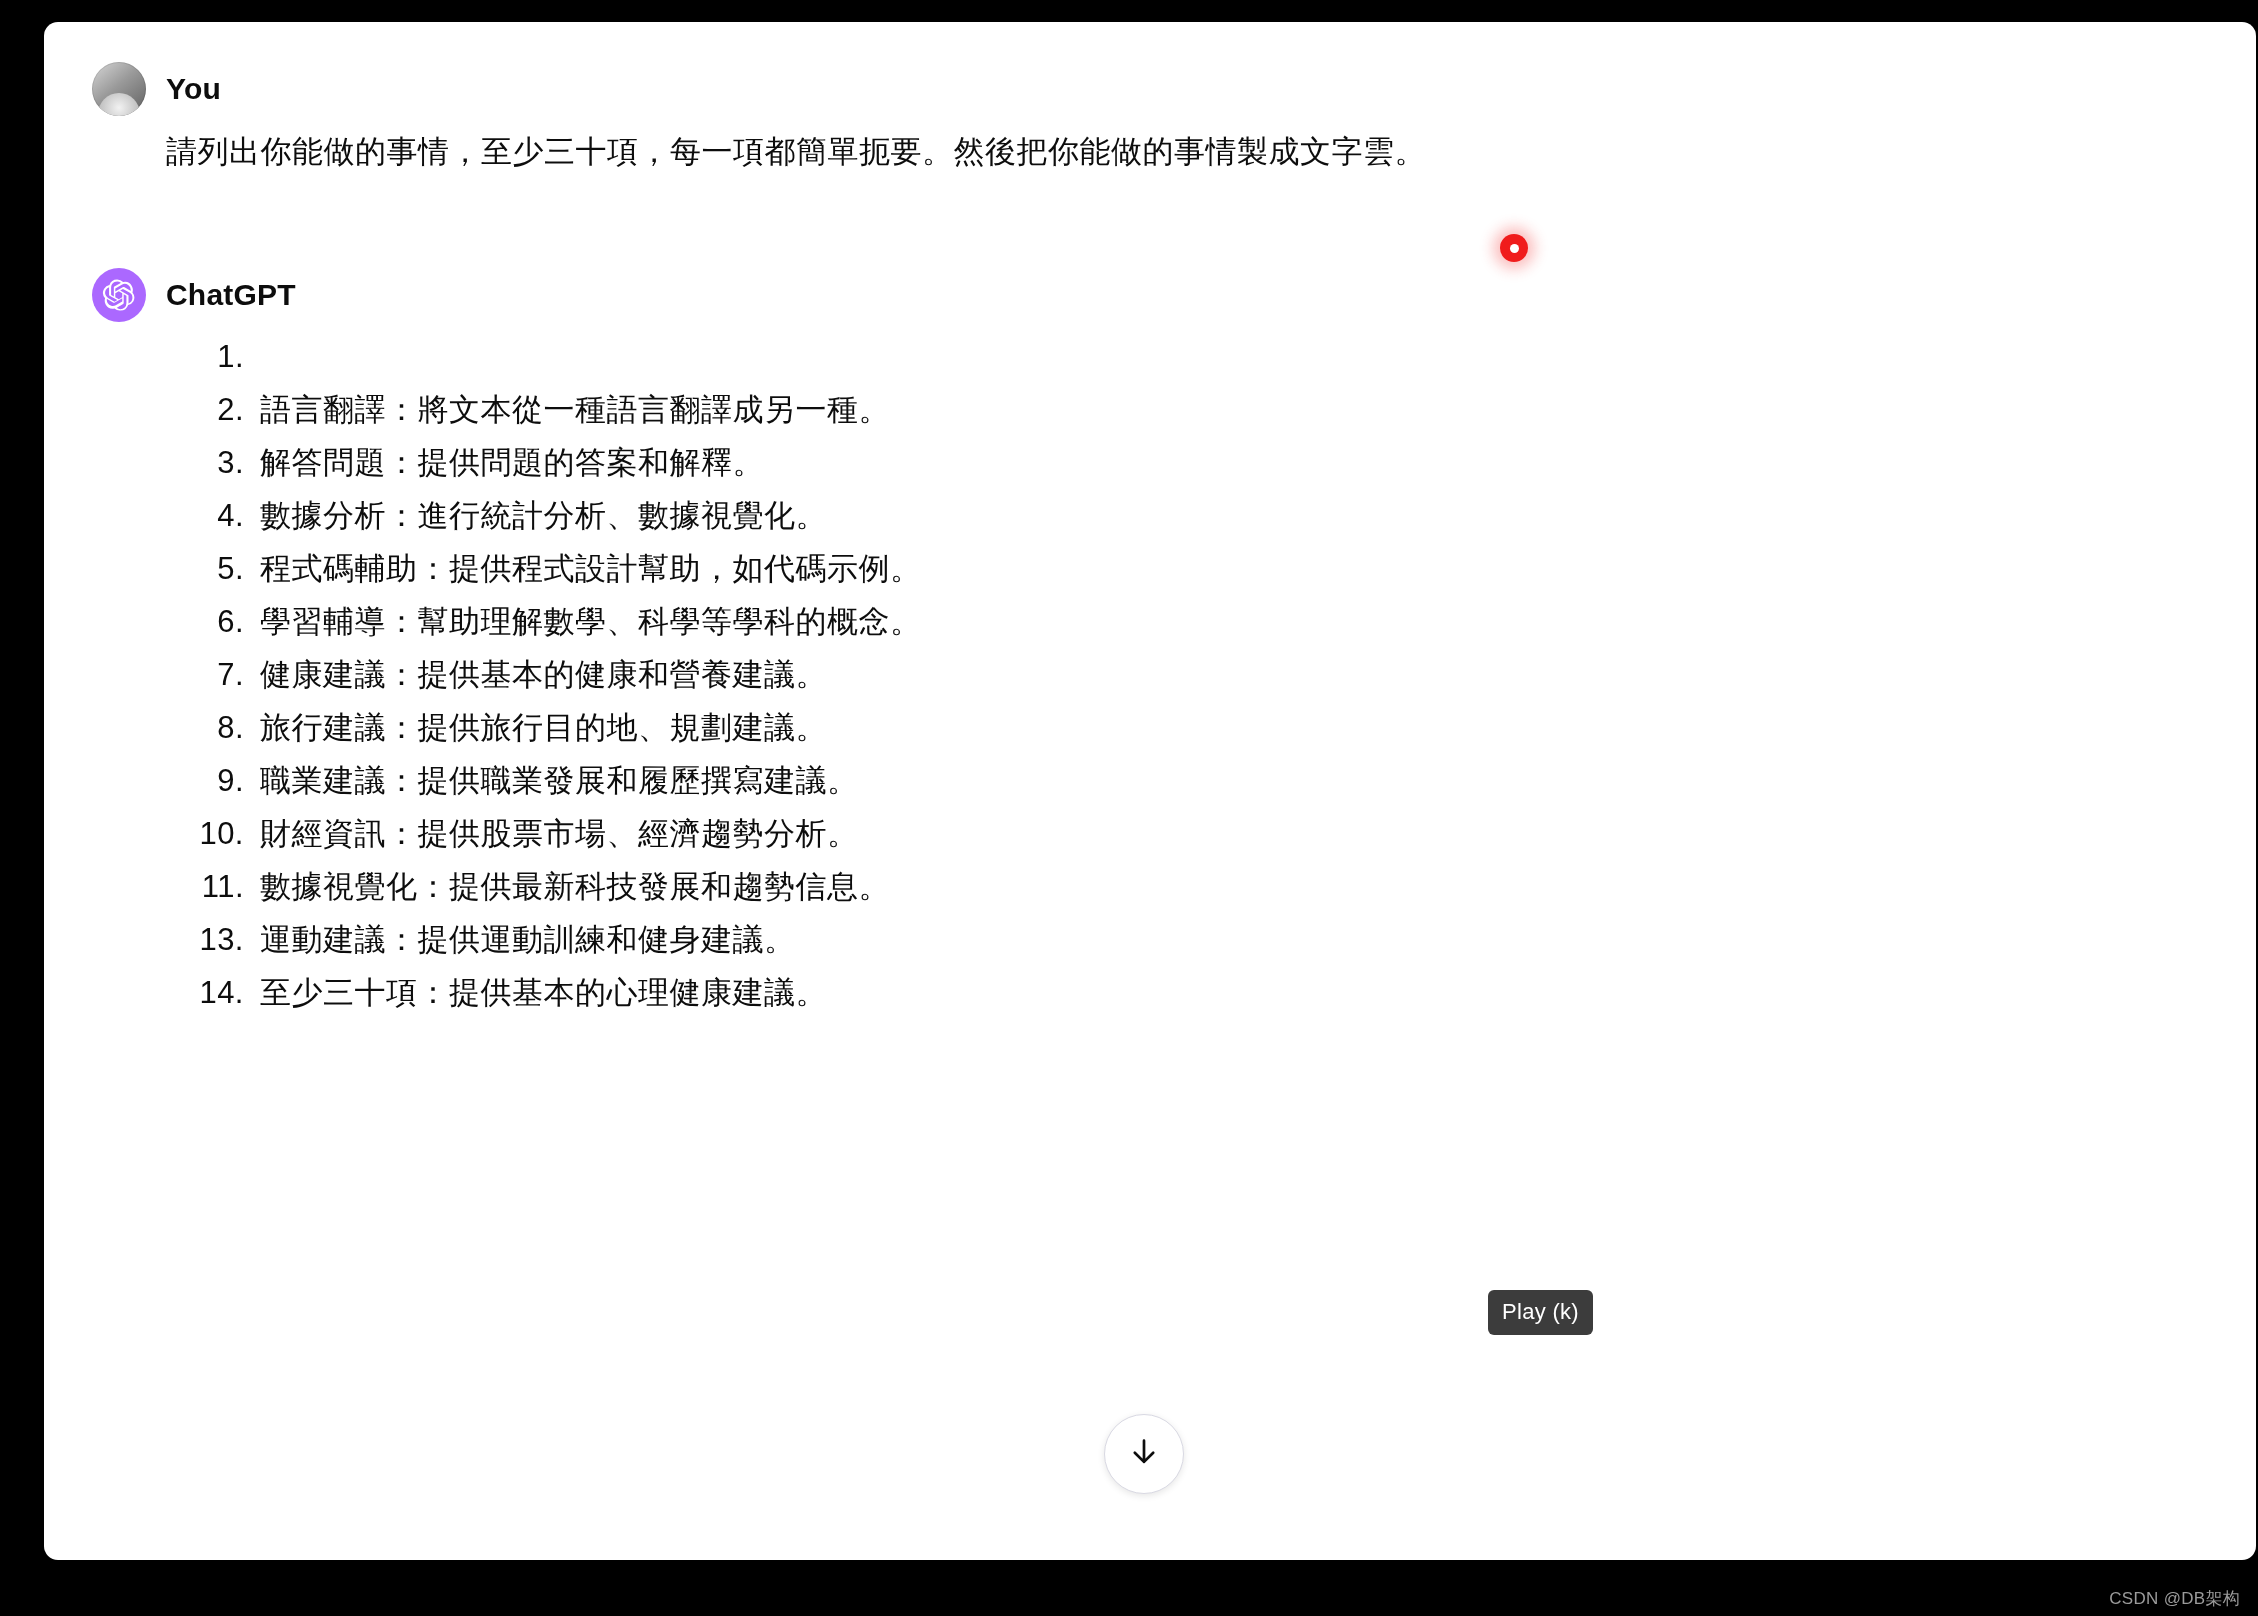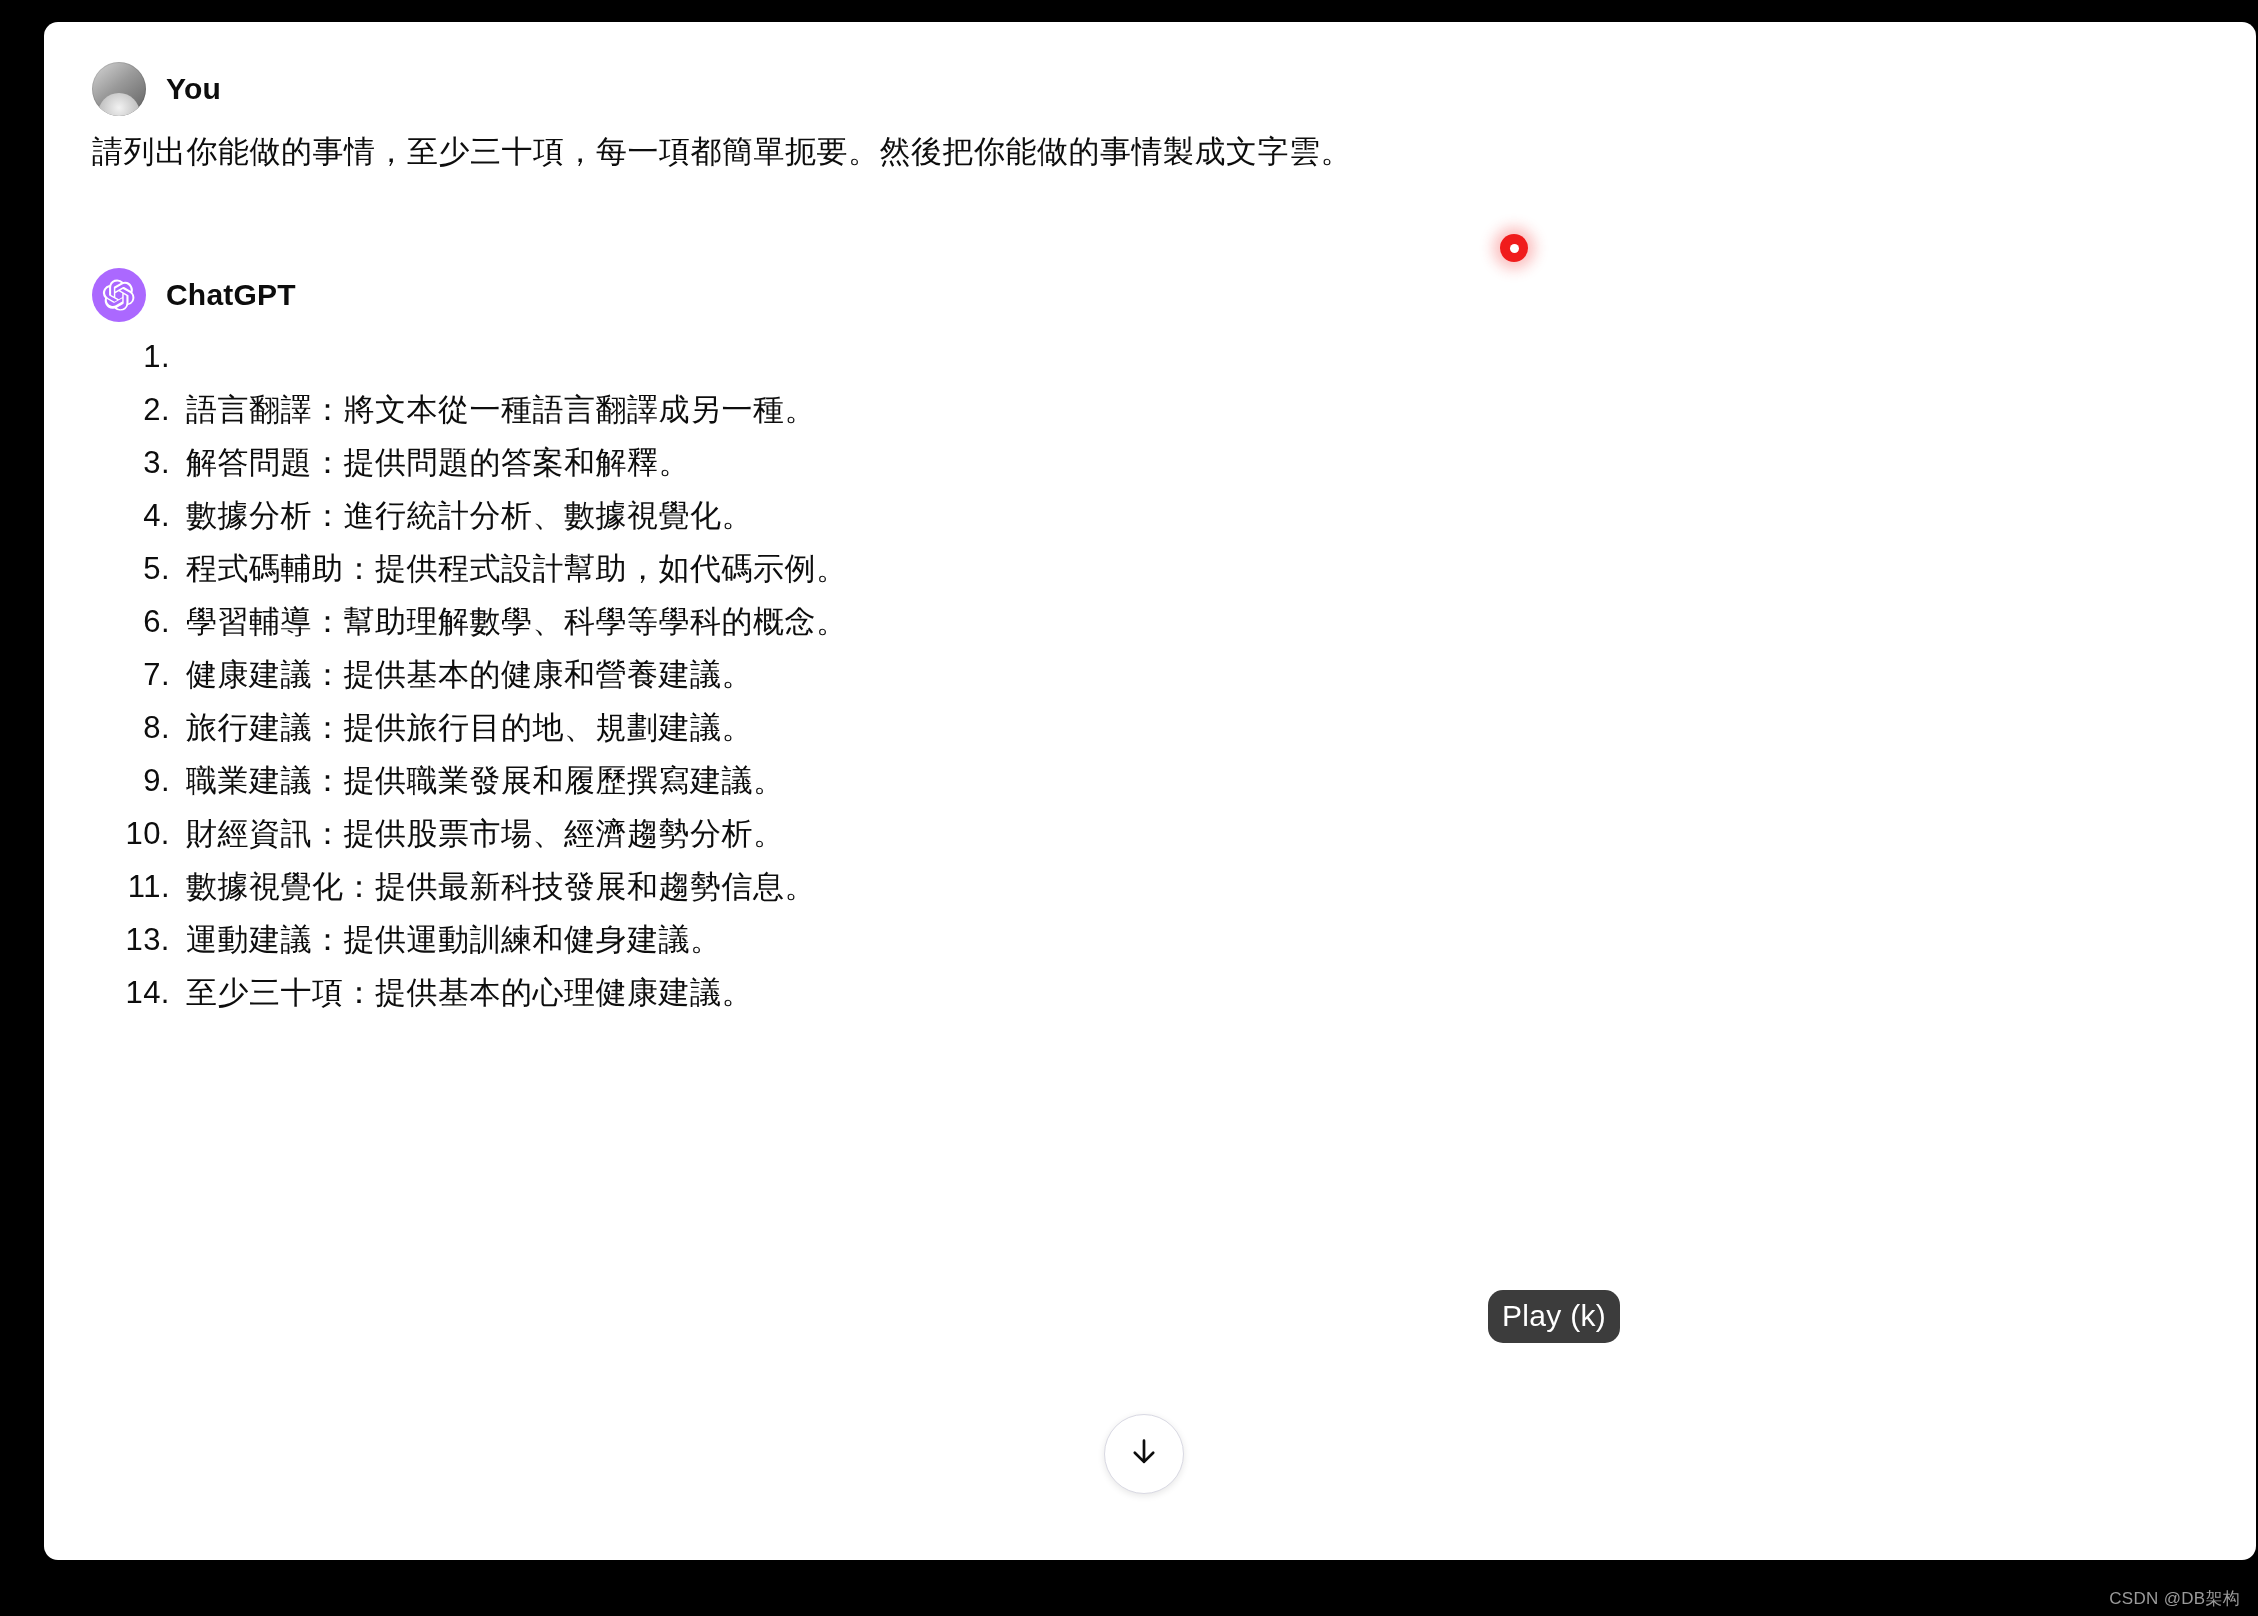--- a/index.html
+++ b/index.html
@@ -81,20 +81,21 @@
   }
 
   .sender-name {
     font-size: 30px;
     font-weight: bold;
     color: #0d0d0d;
     letter-spacing: 0.2px;
   }
 
   .msg-body {
+    margin-left: 74px;
     color: #0d0d0d;
   }
 
   .user-text {
     font-size: 31px;
     line-height: 1.55;
     padding-top: 10px;
     letter-spacing: 0.5px;
     color: #0d0d0d;
   }
@@ -153,23 +154,23 @@
     background: #ffffff;
   }
 
   
   .tooltip {
     position: absolute;
     left: 1444px;
     top: 1268px;
     background: #3c3c3c;
     color: #ffffff;
-    font-size: 30px;
+    font-size: 22px;
     padding: 9px 14px 10px 14px;
-    border-radius: 15px;
+    border-radius: 6px;
     white-space: nowrap;
     letter-spacing: 0.3px;
   }
 
   
   .scroll-btn {
     position: absolute;
     left: 1060px;
     top: 1392px;
     width: 78px;

